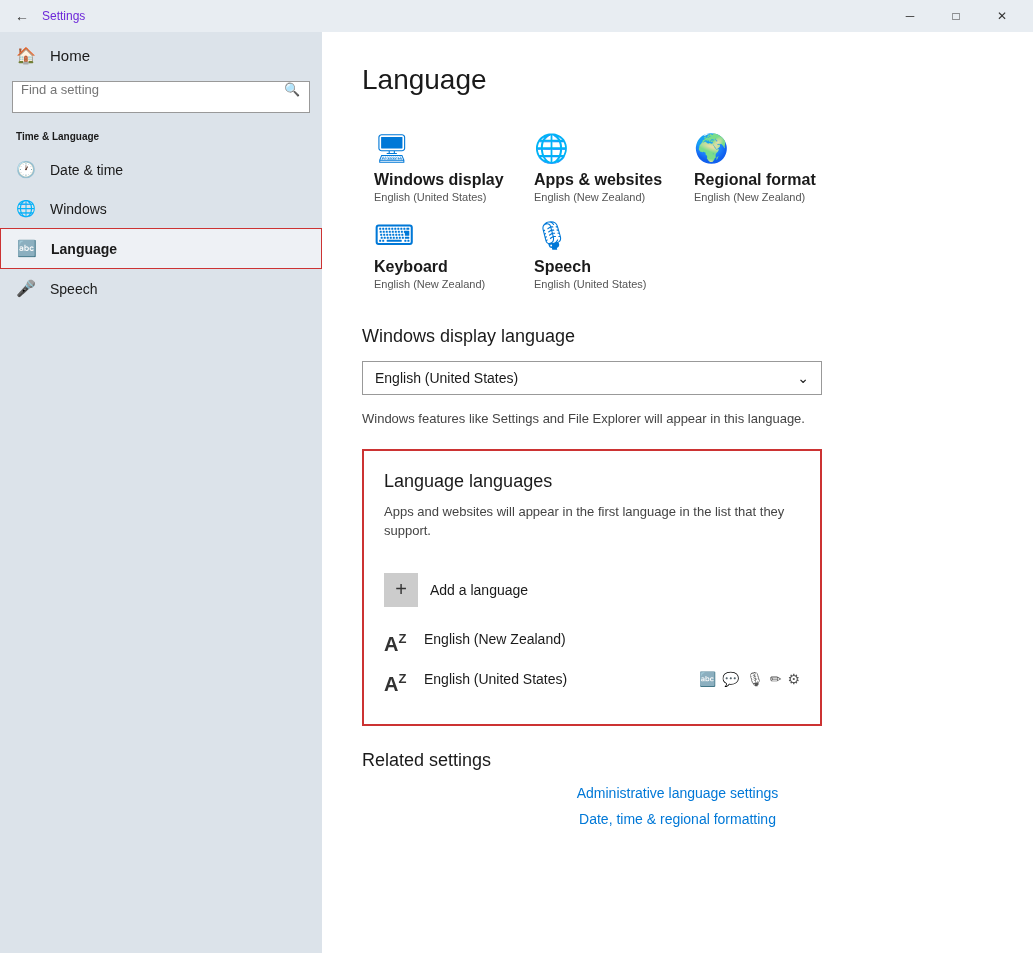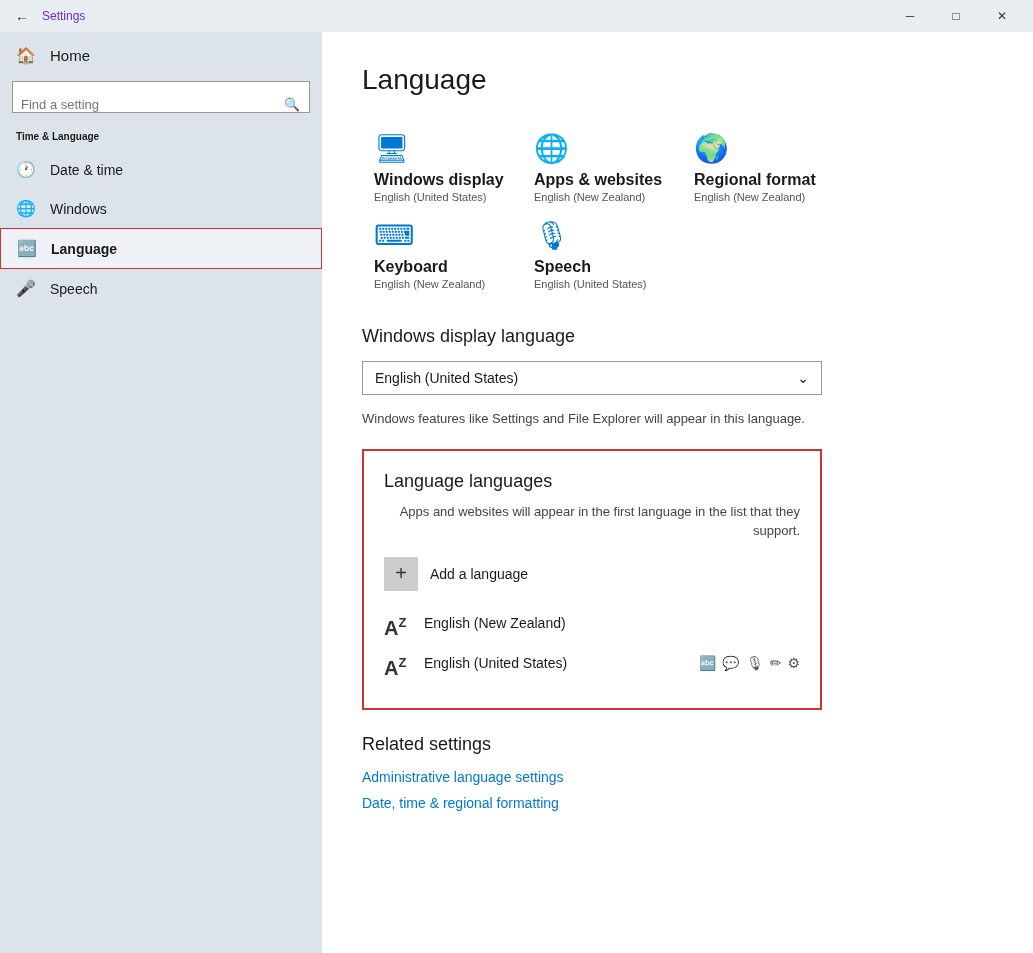--- a/index.html
+++ b/index.html
@@ -54,21 +54,21 @@
       align-items: center;
       padding: 10px 16px;
       cursor: pointer;
       gap: 14px;
       font-size: 15px;
       color: #1a1a1a;
     }
     .sidebar-search {
       margin: 6px 12px 12px;
       display: flex;
-      align-items: flex-end;
+      align-items: flex-start;
       background: white;
       border: 1px solid #999;
       height: 32px;
       padding: 0 8px;
       gap: 36px;
     }
     .sidebar-search input {
       border: none; outline: none; flex: 1; font-size: 13px; background: transparent; color: #333;
     }
     .sidebar-search-icon { color: #555; font-size: 13px; }
@@ -135,21 +135,21 @@
     .preferred-box {
       border: 2px solid #cc3333;
       padding: 20px;
       margin-bottom: 24px;
       max-width: 460px;
     }
     .preferred-title {
       font-size: 18px; font-weight: 400; color: #1a1a1a; margin-bottom: 10px;
     }
     .preferred-desc {
-      font-size: 13px; color: #444; margin-bottom: 16px; line-height: 1.5; text-align: right;
+      font-size: 13px; color: #444; margin-bottom: 32px; line-height: 1.5;
     }
     .add-language-btn {
       display: flex; align-items: center; gap: 12px;
       cursor: pointer; margin-bottom: 16px;
     }
     .plus-icon {
       width: 34px; height: 34px; background: #ccc;
       display: flex; align-items: center; justify-content: center;
       font-size: 20px; color: #333; flex-shrink: 0;
     }
@@ -163,21 +163,21 @@
     .lang-info { flex: 1; }
     .lang-name { font-size: 14px; color: #1a1a1a; }
     .lang-sub { font-size: 12px; color: #666; }
     .lang-badges { display: flex; gap: 6px; color: #555; font-size: 14px; }
 
     
     .related-title {
       font-size: 18px; font-weight: 400; color: #1a1a1a; margin-bottom: 14px;
     }
     .related-link {
-      display: block; color: #0078d7; font-size: 14px; text-decoration: none; margin-bottom: 10px; cursor: pointer;
+      display: block; color: #0078d7; font-size: 14px; text-decoration: none; margin-bottom: 10px; cursor: pointer; text-align: center;
     }
 
     
     .content::-webkit-scrollbar { width: 8px; }
     .content::-webkit-scrollbar-track { background: #f0f0f0; }
     .content::-webkit-scrollbar-thumb { background: #bbb; border-radius: 4px; }
   </style>
 </head>
 <body>
 

